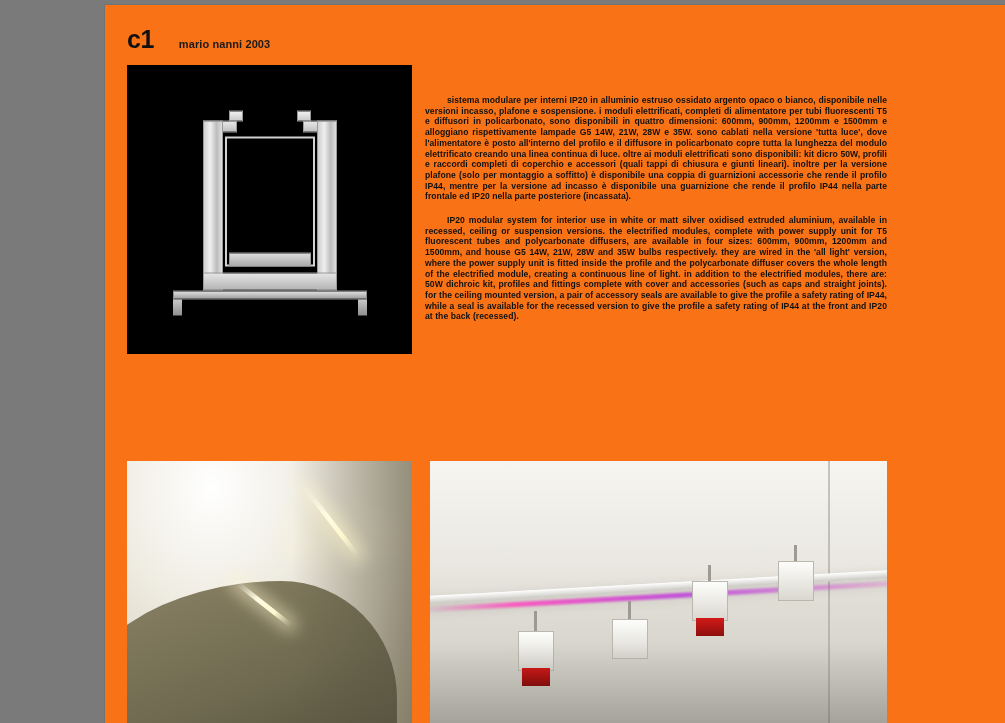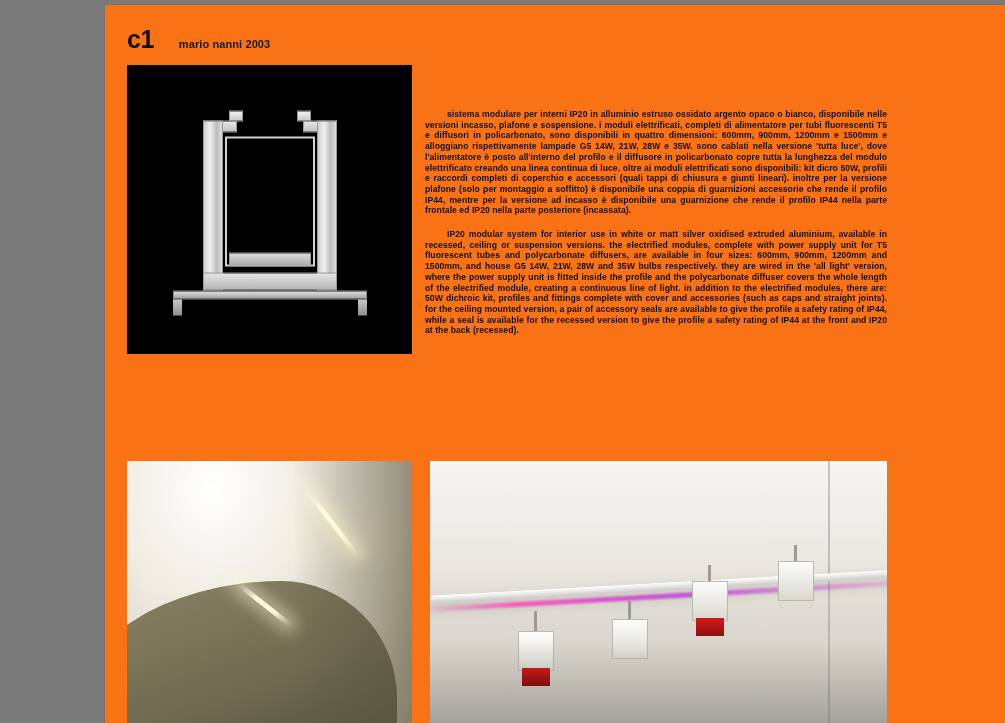--- a/index.html
+++ b/index.html
@@ -144,21 +144,21 @@
     height: 16px;
     background: linear-gradient(180deg,#c8c8c8,#8f8f8f);
   }
   .prof-tab-l { left: -22px; }
   .prof-tab-r { right: -22px; }
 
   
   .text-col {
     position: absolute;
     left: 320px;
-    top: 104px;
+    top: 90px;
     width: 462px;
   }
   .para {
     font-size: 8.6px;
     line-height: 10.7px;
     font-weight: bold;
     color: #111;
     text-align: justify;
     margin: 0 0 13px 0;
     text-indent: 22px;

